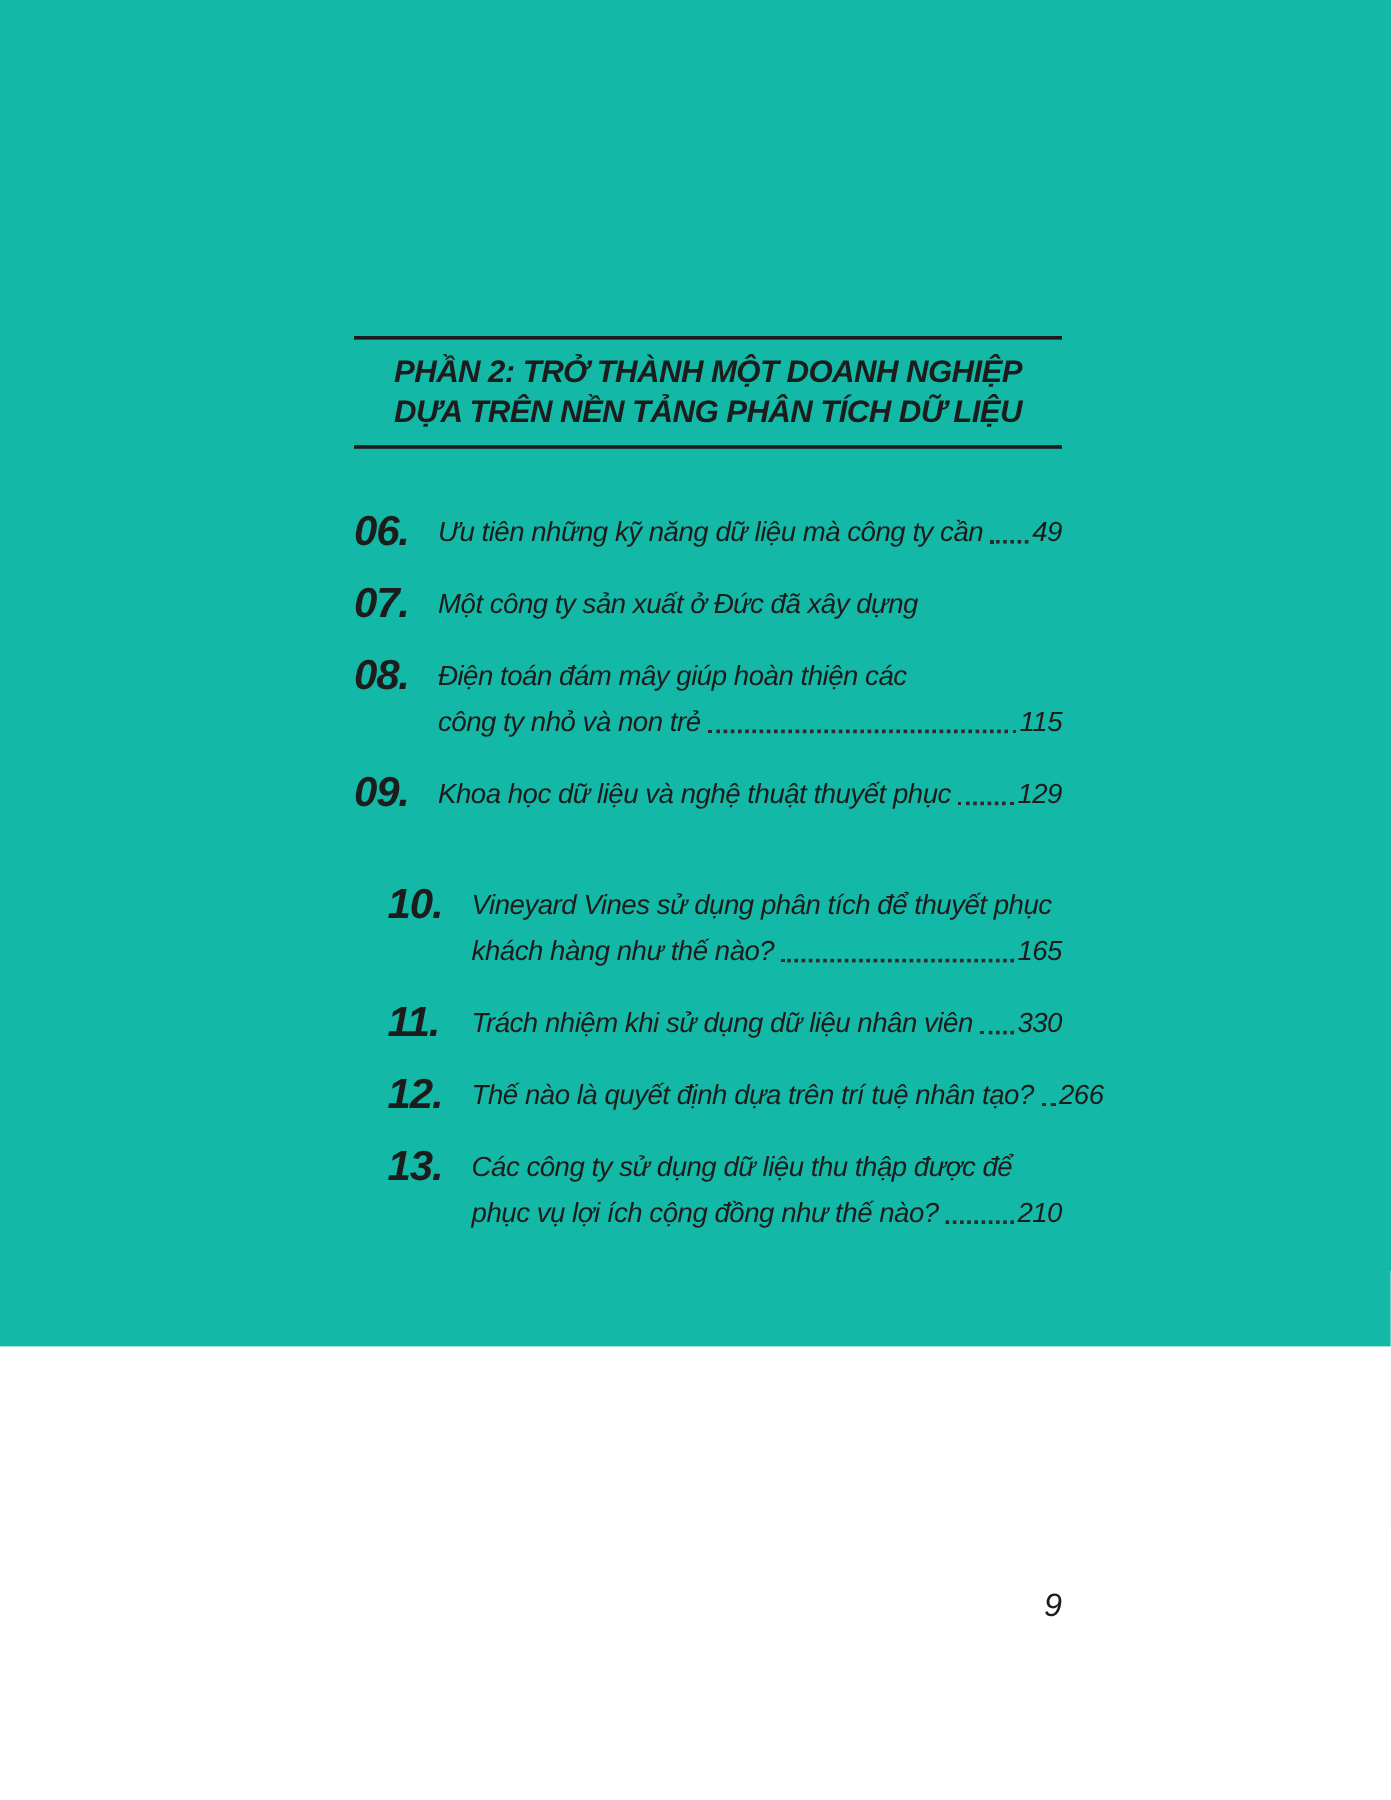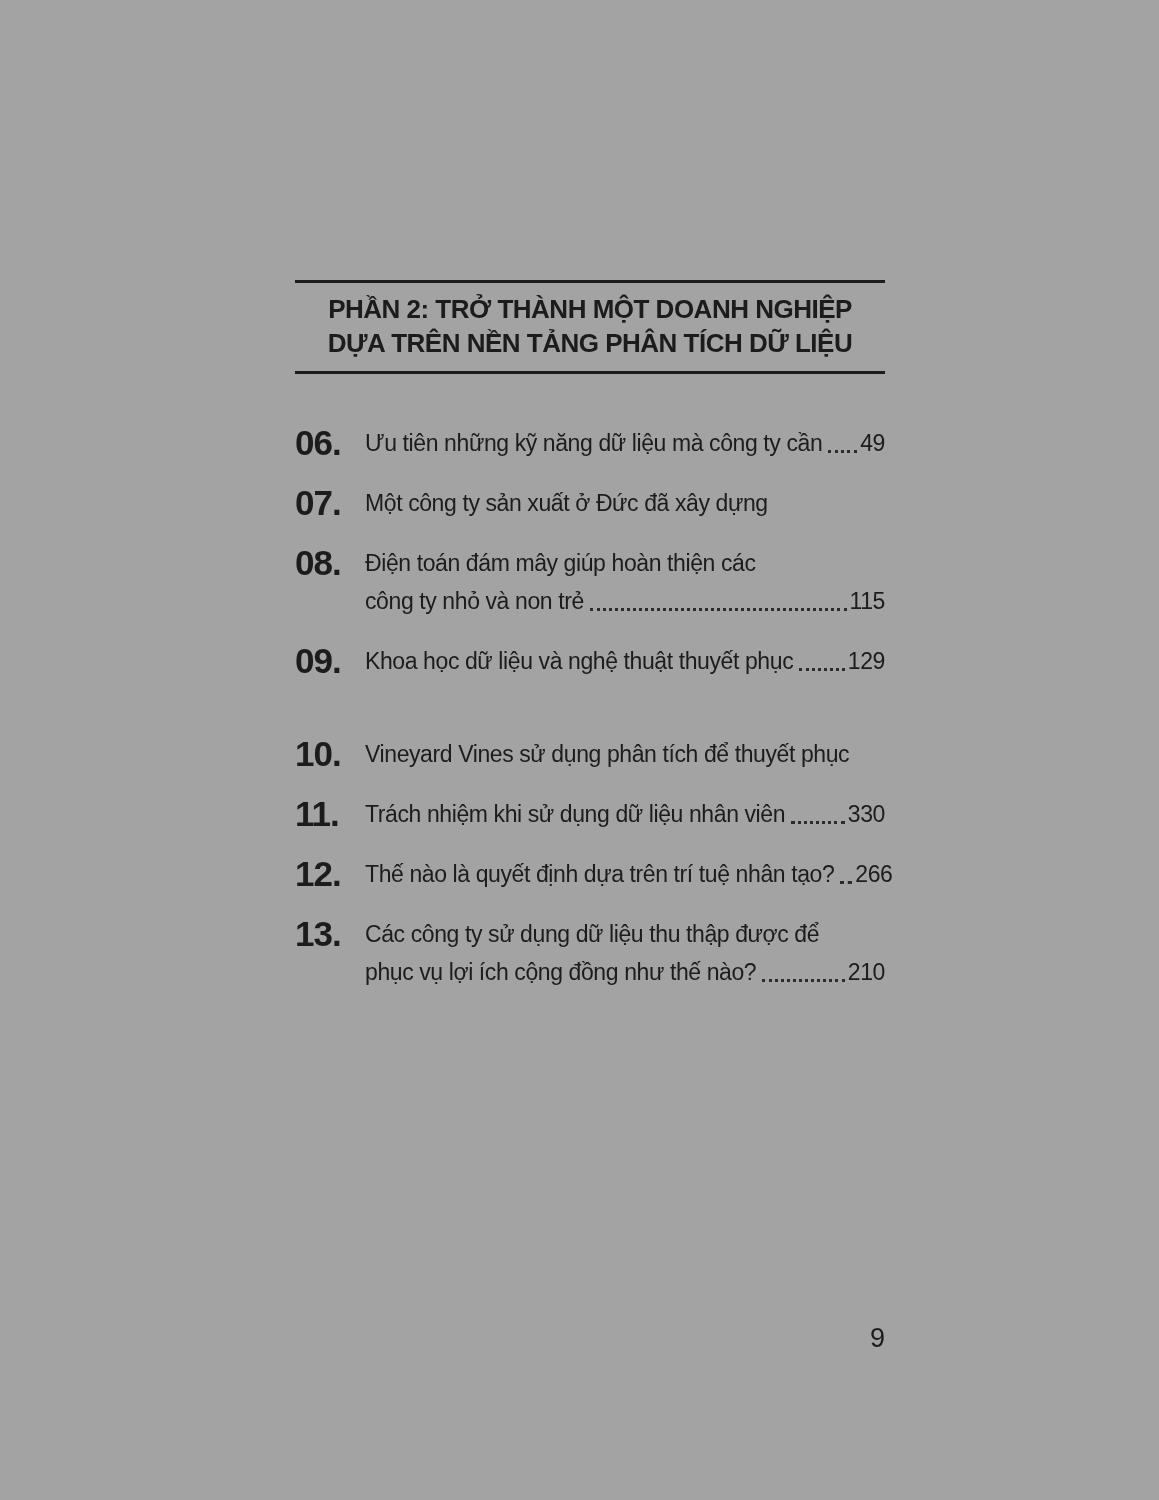--- a/index.html
+++ b/index.html
@@ -3,41 +3,41 @@
 <meta charset="utf-8">
 <style>
   * { margin: 0; padding: 0; box-sizing: border-box; }
   html, body {
     width: 1159px; height: 1500px;
     background: #ffffff;
     font-family: "Liberation Sans", sans-serif;
     color: #1c1c1c;
     overflow: hidden;
   }
-  .page { position: relative; width: 1159px; height: 1500px; background: #a3a3a3; }
+  .page { position: relative; width: 1159px; height: 1122px; background: #14b8a6; font-style: italic; }
   .content { position: absolute; left: 295px; top: 280px; width: 590px; }
 
   
   .section-header {
     border-top: 3px solid #1c1c1c;
     border-bottom: 3px solid #1c1c1c;
     text-align: center;
     padding: 9px 0 11px 0;
   }
   .section-header .title-line {
     font-weight: 700;
     font-size: 26px;
     line-height: 34px;
     letter-spacing: -0.5px;
     white-space: nowrap;
   }
 
   
   .entries { margin-top: 50px; }
-  .entries-3 { margin-top: 55px; }
+  .entries-3 { margin-top: 55px; margin-left: 28px; }
   .entry { display: flex; margin-bottom: 22px; }
   .entry .num {
     width: 70px;
     flex: 0 0 70px;
     font-weight: 700;
     font-size: 35px;
     line-height: 38px;
     letter-spacing: -1px;
   }
   .entry .body { flex: 1; min-width: 0; }
@@ -130,20 +130,25 @@
 
 
     <div class="entries entries-3">
 
       <div class="entry">
         <div class="num">10.</div>
         <div class="body">
           <div class="line">
             <span class="t">Vineyard Vines sử dụng phân tích để thuyết phục</span>
           </div>
+          <div class="line">
+            <span class="t">khách hàng như thế nào?</span>
+            <span class="leader"></span>
+            <span class="pg">165</span>
+          </div>
         </div>
       </div>
 
       <div class="entry">
         <div class="num">11.</div>
         <div class="body">
           <div class="line">
             <span class="t">Trách nhiệm khi sử dụng dữ liệu nhân viên</span>
             <span class="leader"></span>
             <span class="pg">330</span>

